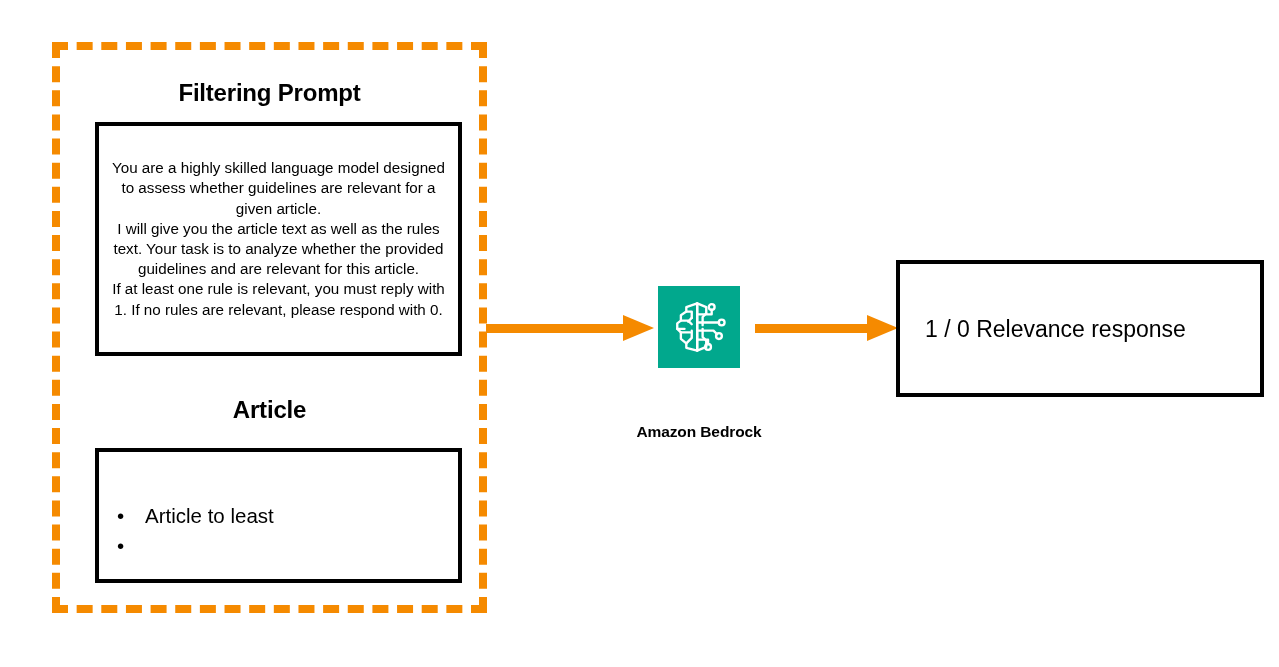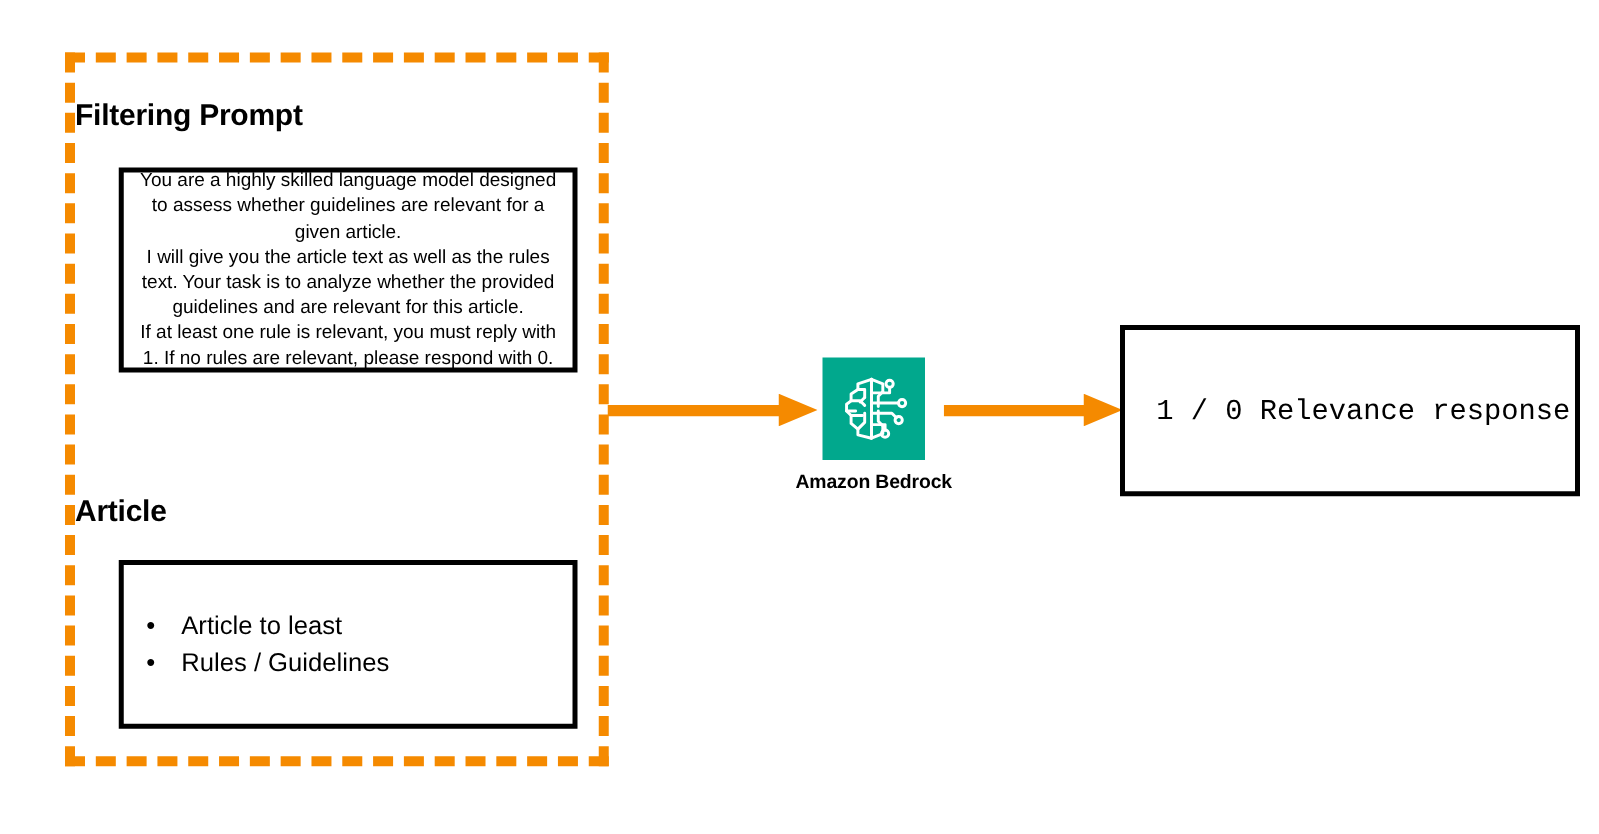--- a/index.html
+++ b/index.html
@@ -29,43 +29,43 @@
     box-sizing: border-box;
     border: 8px dashed #F58A00;
     background: transparent;
   }
 
   
   .group-heading {
     position: absolute;
     left: 0;
     width: 100%;
-    text-align: left;
+    text-align: center;
     font-size: 24px;
     font-weight: bold;
     letter-spacing: -0.2px;
     color: #000000;
     line-height: 1.2;
   }
   #heading-filtering-prompt { top: 29px; }
   #heading-context { top: 346px; }
 
   
   .solid-box {
     position: absolute;
     box-sizing: border-box;
     border: 4px solid #000000;
     background: #ffffff;
   }
 
   #prompt-box {
     left: 35px;
-    top: 84px;
+    top: 72px;
     width: 367px;
-    height: 164px;
+    height: 234px;
     display: flex;
     align-items: center;
     justify-content: center;
   }
   .prompt-text {
     font-size: 15.2px;
     line-height: 20.2px;
     text-align: center;
     padding: 0 10px;
     white-space: pre-line;
@@ -119,20 +119,21 @@
 
   
   #bedrock-node {
     position: absolute;
     left: 618px;
     top: 286px;
     width: 162px;
     display: flex;
     flex-direction: column;
     align-items: center;
+    gap: 46px;
   }
   #bedrock-icon-square {
     width: 82px;
     height: 82px;
     background: #01A88D;
     display: flex;
     align-items: center;
     justify-content: center;
   }
   #bedrock-label {
@@ -146,21 +147,20 @@
   }
 
   
   #response-box {
     left: 896px;
     top: 260px;
     width: 368px;
     height: 137px;
     display: flex;
     align-items: center;
-    font-family: Liberation Mono, monospace;
   }
   #response-text {
     font-size: 23px;
     line-height: 30px;
     padding-left: 25px;
     color: #000000;
     white-space: nowrap;
   }
 </style>
 </head>
@@ -181,21 +181,20 @@
     <div class="group-heading" id="heading-context">Article</div>
 
     <div class="solid-box" id="context-box">
       <ul class="context-list">
         <li>
           <span class="bullet-dot">•</span>
           <span>Article to least</span>
         </li>
         <li>
           <span class="bullet-dot">•</span>
-          <span>Rules / Guidelines</span>
         </li>
       </ul>
     </div>
 
   </div>
 
   <svg class="arrow" id="arrow-prompt-to-bedrock" viewBox="0 0 168 26">
     <rect x="0" y="9" width="142" height="9" fill="#F58A00"></rect>
     <polygon points="137,0 168,13 137,26" fill="#F58A00"></polygon>
   </svg>

